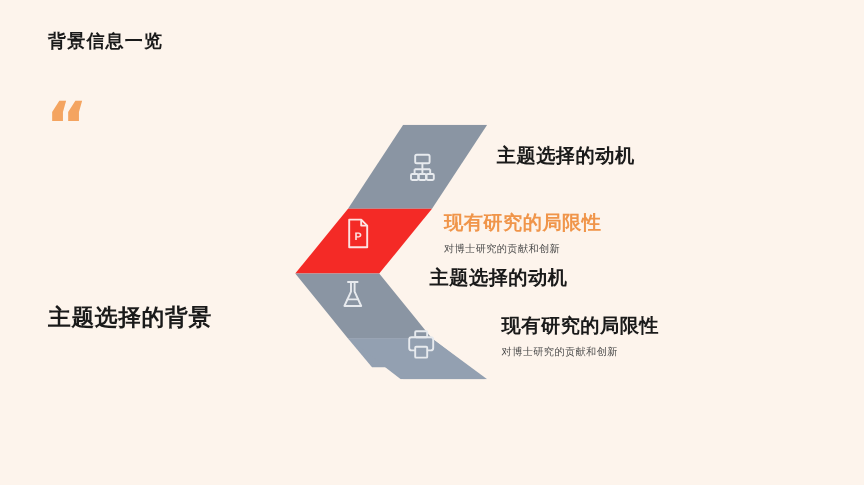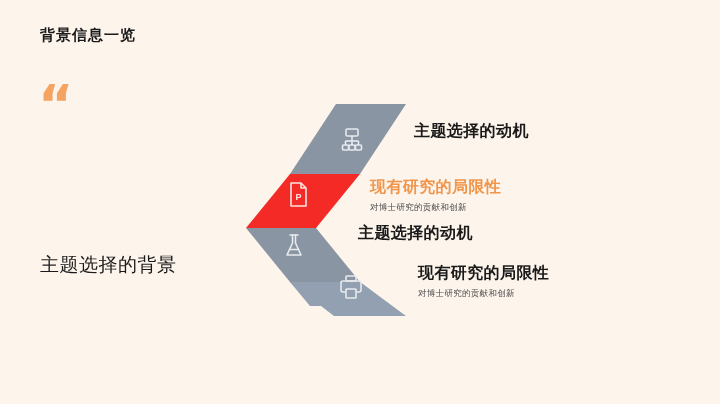--- a/index.html
+++ b/index.html
@@ -43,21 +43,21 @@
     color: #f4a460;
     line-height: 1;
     font-family: "DejaVu Sans", sans-serif;
     user-select: none;
   }
   #left-subtitle {
     position: absolute;
     left: 40px;
     top: 252px;
     font-size: 19px;
-    font-weight: normal;
+    font-weight: bold;
     color: #1a1a1a;
     letter-spacing: 0.5px;
     white-space: nowrap;
   }
 
   
   #chevron-graphic {
     position: absolute;
     left: 246px;
     top: 104px;

